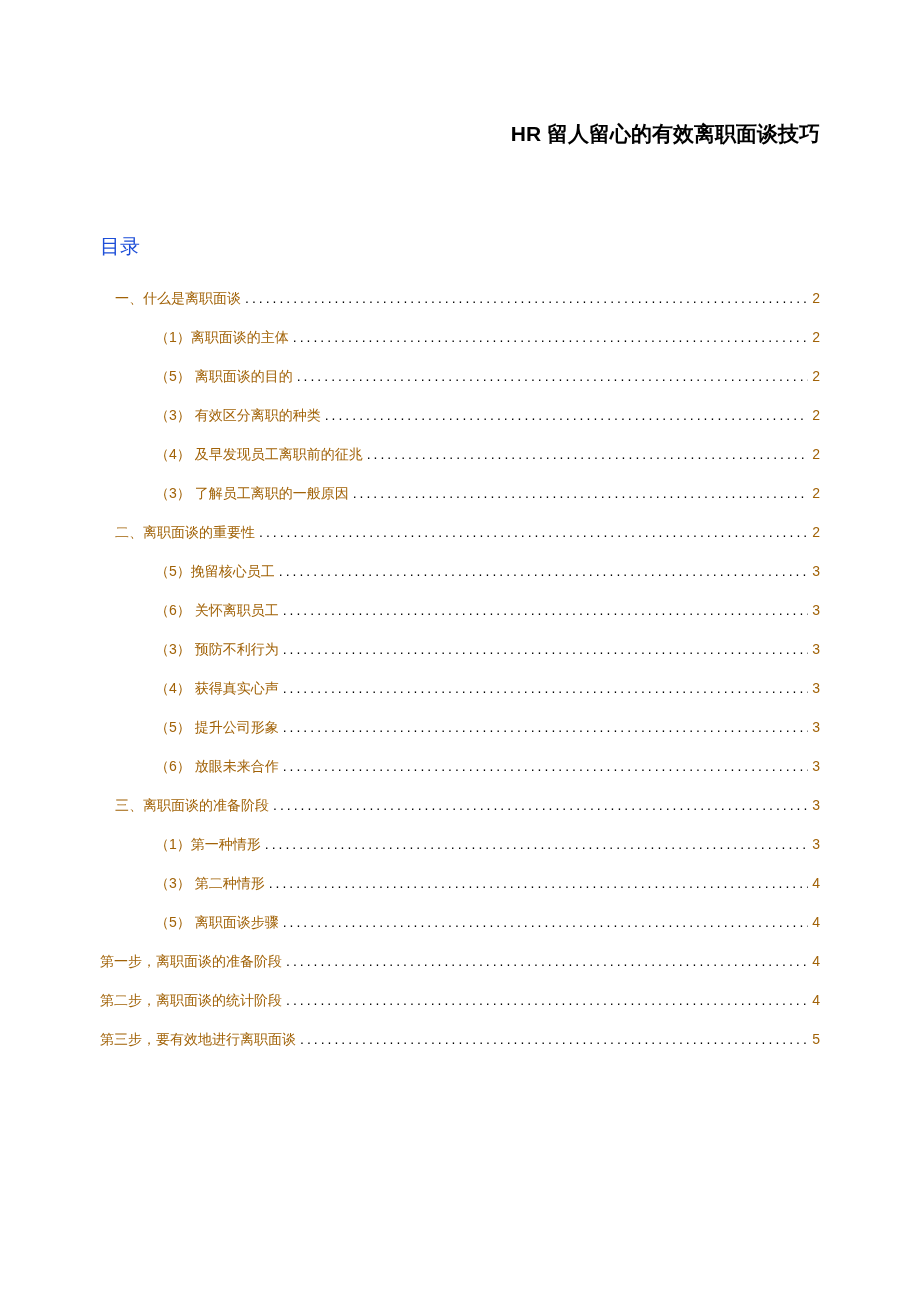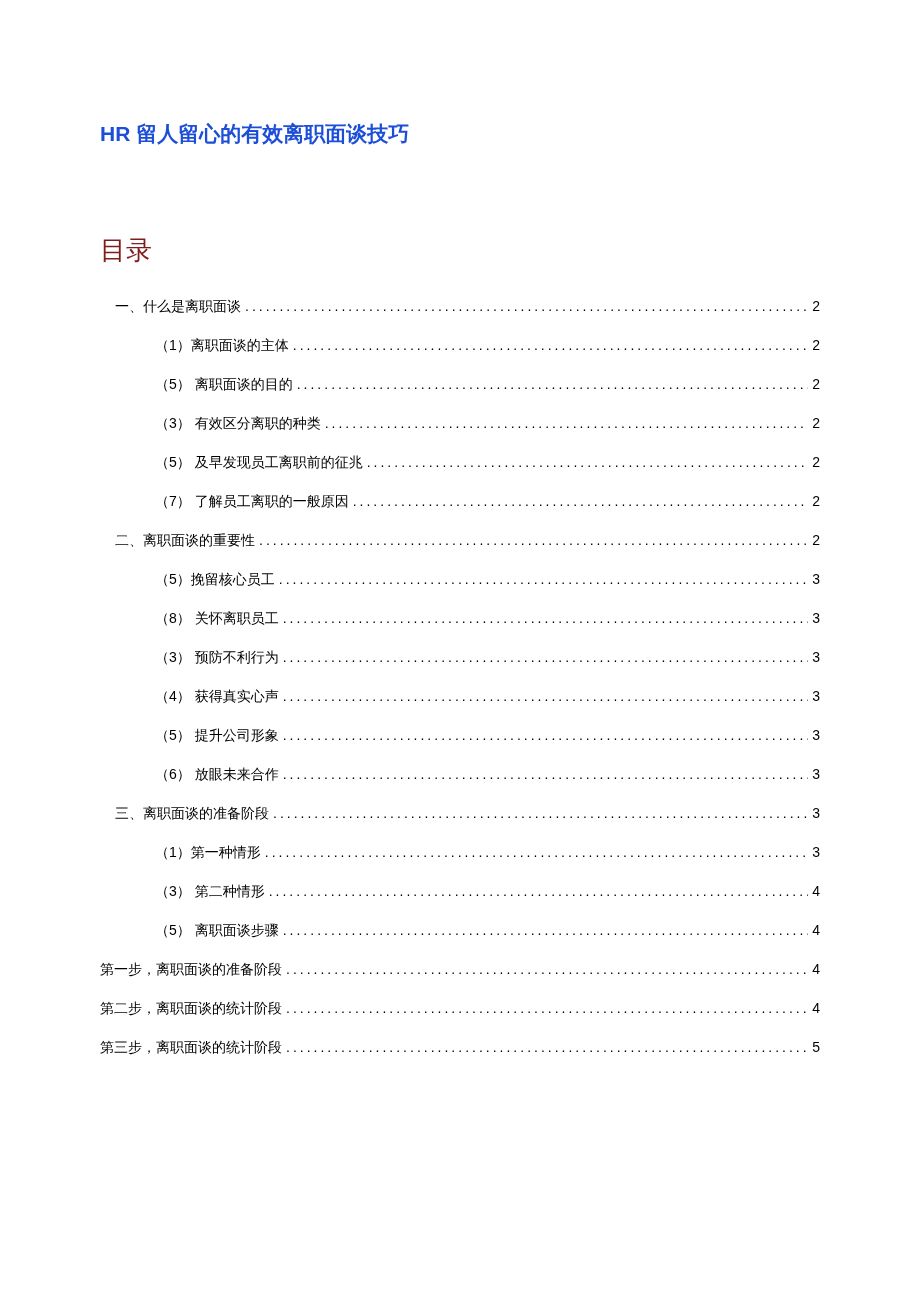--- a/index.html
+++ b/index.html
@@ -8,37 +8,37 @@
       box-sizing: border-box;
     }
     body {
       background: #ffffff;
       font-family: "Microsoft YaHei", "SimSun", sans-serif;
       width: 920px;
       height: 1301px;
       padding: 120px 100px 100px 100px;
     }
     .title {
-      text-align: left;
+      text-align: right;
       font-size: 21px;
       font-weight: bold;
-      color: #1d4ed8;
+      color: #000000;
       margin-bottom: 85px;
     }
     .toc-heading {
-      font-size: 26px;
-      color: #7f1d1d;
+      font-size: 20px;
+      color: #1d4ed8;
       font-weight: normal;
       margin-bottom: 30px;
     }
     .toc-entry {
       display: flex;
       align-items: baseline;
       font-size: 14px;
-      color: #000000;
+      color: #a16207;
       margin-bottom: 21px;
       white-space: nowrap;
     }
     .toc-level-1 {
       margin-left: 15px;
     }
     .toc-level-2 {
       margin-left: 55px;
       text-align: right;
     }
@@ -83,41 +83,41 @@
       <span class="toc-text">（5） 离职面谈的目的</span>
       <span class="toc-dots"></span>
       <span class="toc-page">2</span>
     </div>
     <div class="toc-entry toc-level-2">
       <span class="toc-text">（3） 有效区分离职的种类</span>
       <span class="toc-dots"></span>
       <span class="toc-page">2</span>
     </div>
     <div class="toc-entry toc-level-2">
-      <span class="toc-text">（5） 及早发现员工离职前的征兆</span>
+      <span class="toc-text">（4） 及早发现员工离职前的征兆</span>
       <span class="toc-dots"></span>
       <span class="toc-page">2</span>
     </div>
     <div class="toc-entry toc-level-2">
-      <span class="toc-text">（7） 了解员工离职的一般原因</span>
+      <span class="toc-text">（3） 了解员工离职的一般原因</span>
       <span class="toc-dots"></span>
       <span class="toc-page">2</span>
     </div>
     <div class="toc-entry toc-level-1">
       <span class="toc-text">二、离职面谈的重要性</span>
       <span class="toc-dots"></span>
       <span class="toc-page">2</span>
     </div>
     <div class="toc-entry toc-level-2">
       <span class="toc-text">（5）挽留核心员工</span>
       <span class="toc-dots"></span>
       <span class="toc-page">3</span>
     </div>
     <div class="toc-entry toc-level-2">
-      <span class="toc-text">（8） 关怀离职员工</span>
+      <span class="toc-text">（6） 关怀离职员工</span>
       <span class="toc-dots"></span>
       <span class="toc-page">3</span>
     </div>
     <div class="toc-entry toc-level-2">
       <span class="toc-text">（3） 预防不利行为</span>
       <span class="toc-dots"></span>
       <span class="toc-page">3</span>
     </div>
     <div class="toc-entry toc-level-2">
       <span class="toc-text">（4） 获得真实心声</span>
@@ -158,17 +158,17 @@
       <span class="toc-text">第一步，离职面谈的准备阶段</span>
       <span class="toc-dots"></span>
       <span class="toc-page">4</span>
     </div>
     <div class="toc-entry toc-level-3">
       <span class="toc-text">第二步，离职面谈的统计阶段</span>
       <span class="toc-dots"></span>
       <span class="toc-page">4</span>
     </div>
     <div class="toc-entry toc-level-3">
-      <span class="toc-text">第三步，离职面谈的统计阶段</span>
+      <span class="toc-text">第三步，要有效地进行离职面谈</span>
       <span class="toc-dots"></span>
       <span class="toc-page">5</span>
     </div>
   </div>
 
 </body></html>

